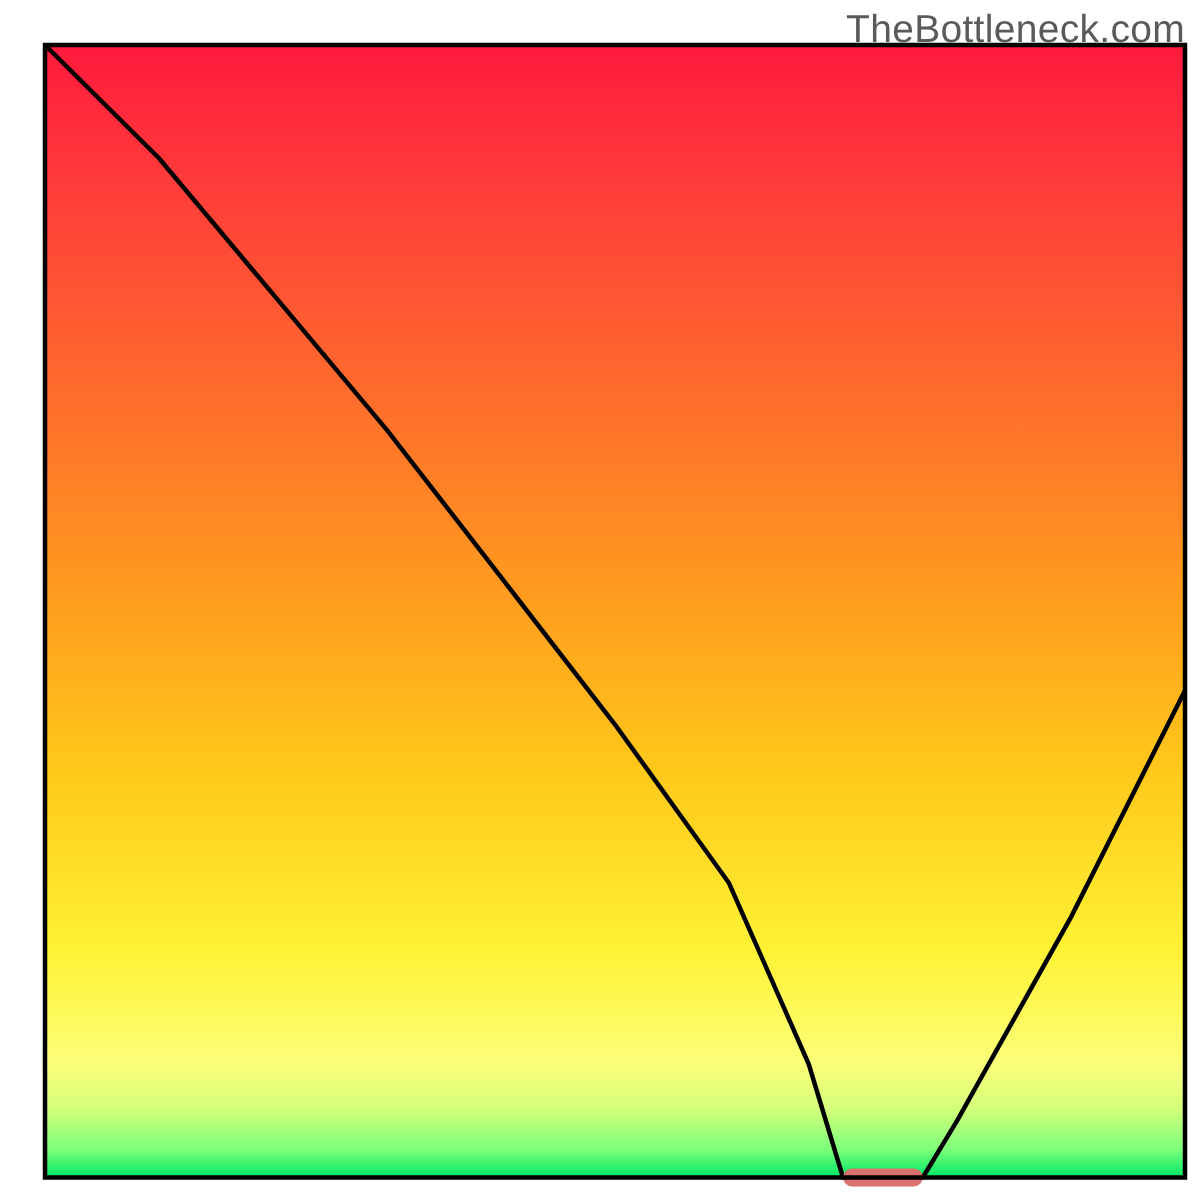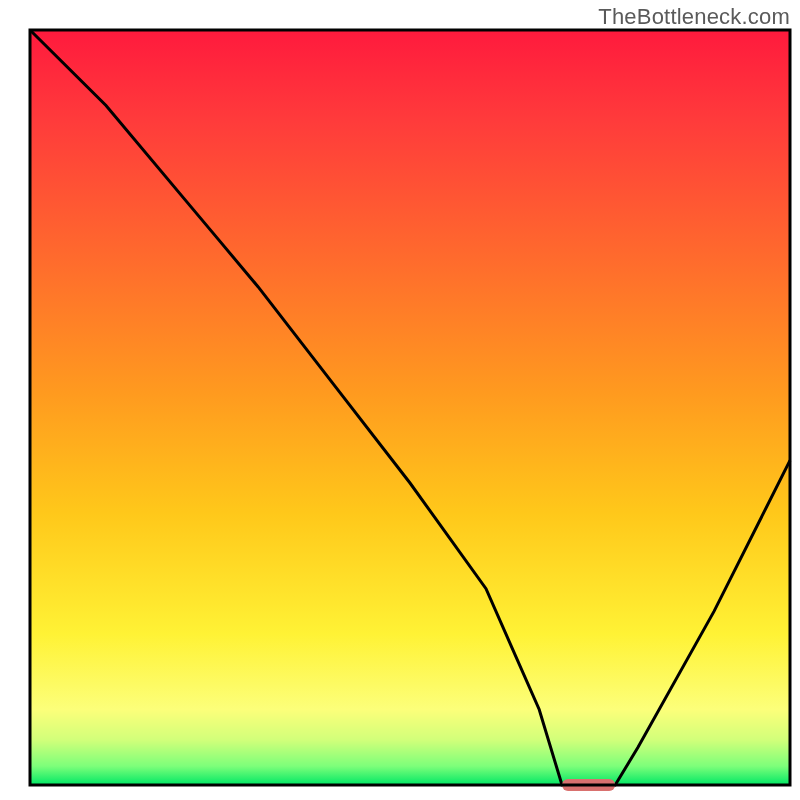--- a/index.html
+++ b/index.html
@@ -14,21 +14,21 @@
   .container {
     position: relative;
     width: 800px;
     height: 800px;
   }
   .watermark {
     position: absolute;
     top: 4px;
     right: 10px;
     color: #5a5a5a;
-    font-size: 22px;
+    font-size: 26px;
     font-weight: 500;
     letter-spacing: 0.2px;
     z-index: 10;
   }
   svg.plot {
     position: absolute;
     left: 0;
     top: 0;
     width: 800px;
     height: 800px;

